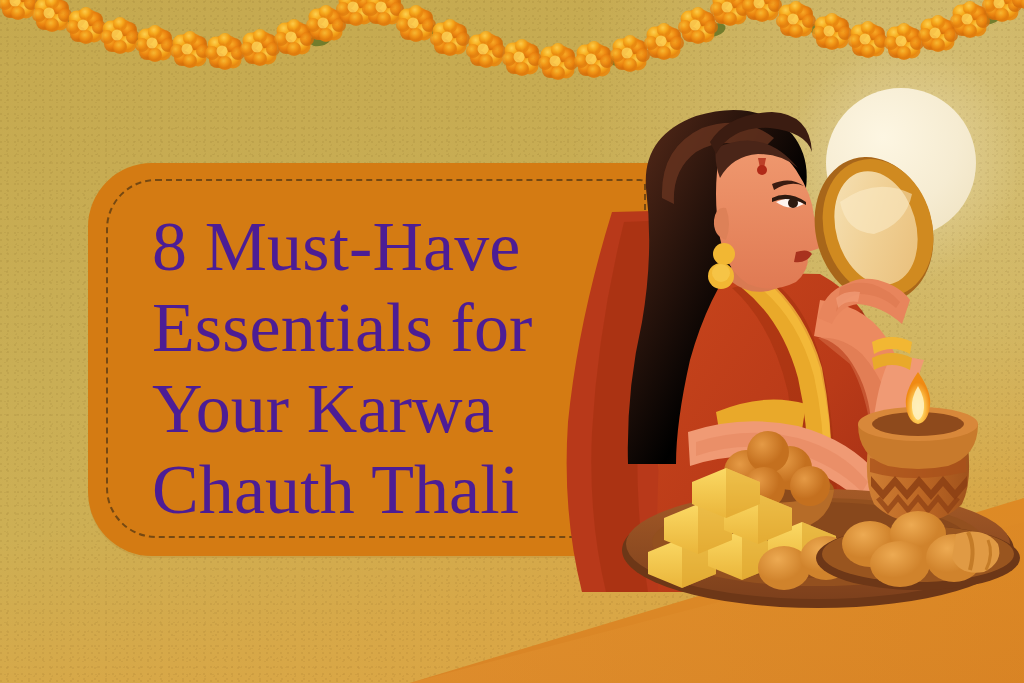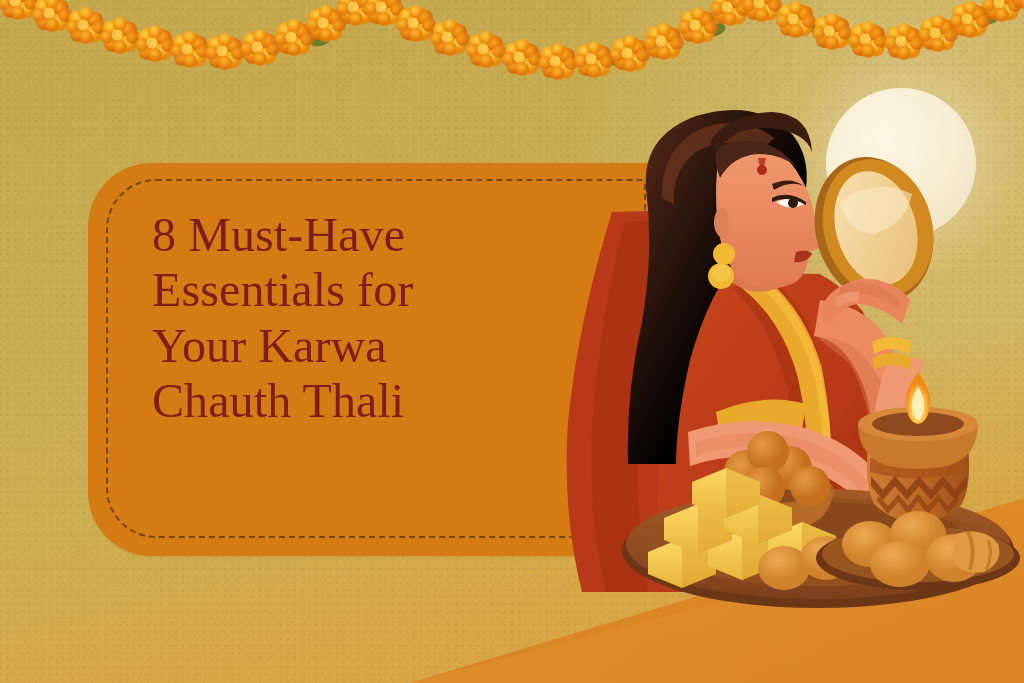--- a/index.html
+++ b/index.html
@@ -48,22 +48,22 @@
     box-shadow:0 2px 0 rgba(150,80,5,.10);
   }
   .card-dash{
     position:absolute;left:18px;top:16px;right:14px;bottom:18px;
     border:2.4px dashed #6d4412;
     border-radius:50px 6px 6px 50px;
     opacity:.92;
   }
   .card-title{
     position:absolute;left:152px;top:207px;width:420px;
-    font-size:48px;line-height:1.155;letter-spacing:.1px;
-    color:#7f1d1d;font-weight:400;
+    font-size:70px;line-height:1.155;letter-spacing:.1px;
+    color:#4c1d95;font-weight:400;
     font-family:"Liberation Serif", serif;
     white-space:pre-line;
     z-index:6;
   }
 
   
   .table{
     position:absolute;left:0;bottom:0;width:1024px;height:250px;
     background:linear-gradient(180deg,#df8a22 0%, #dd8a26 40%, #d98526 100%);
     clip-path:polygon(40% 100%, 100% 26%, 100% 100%);

